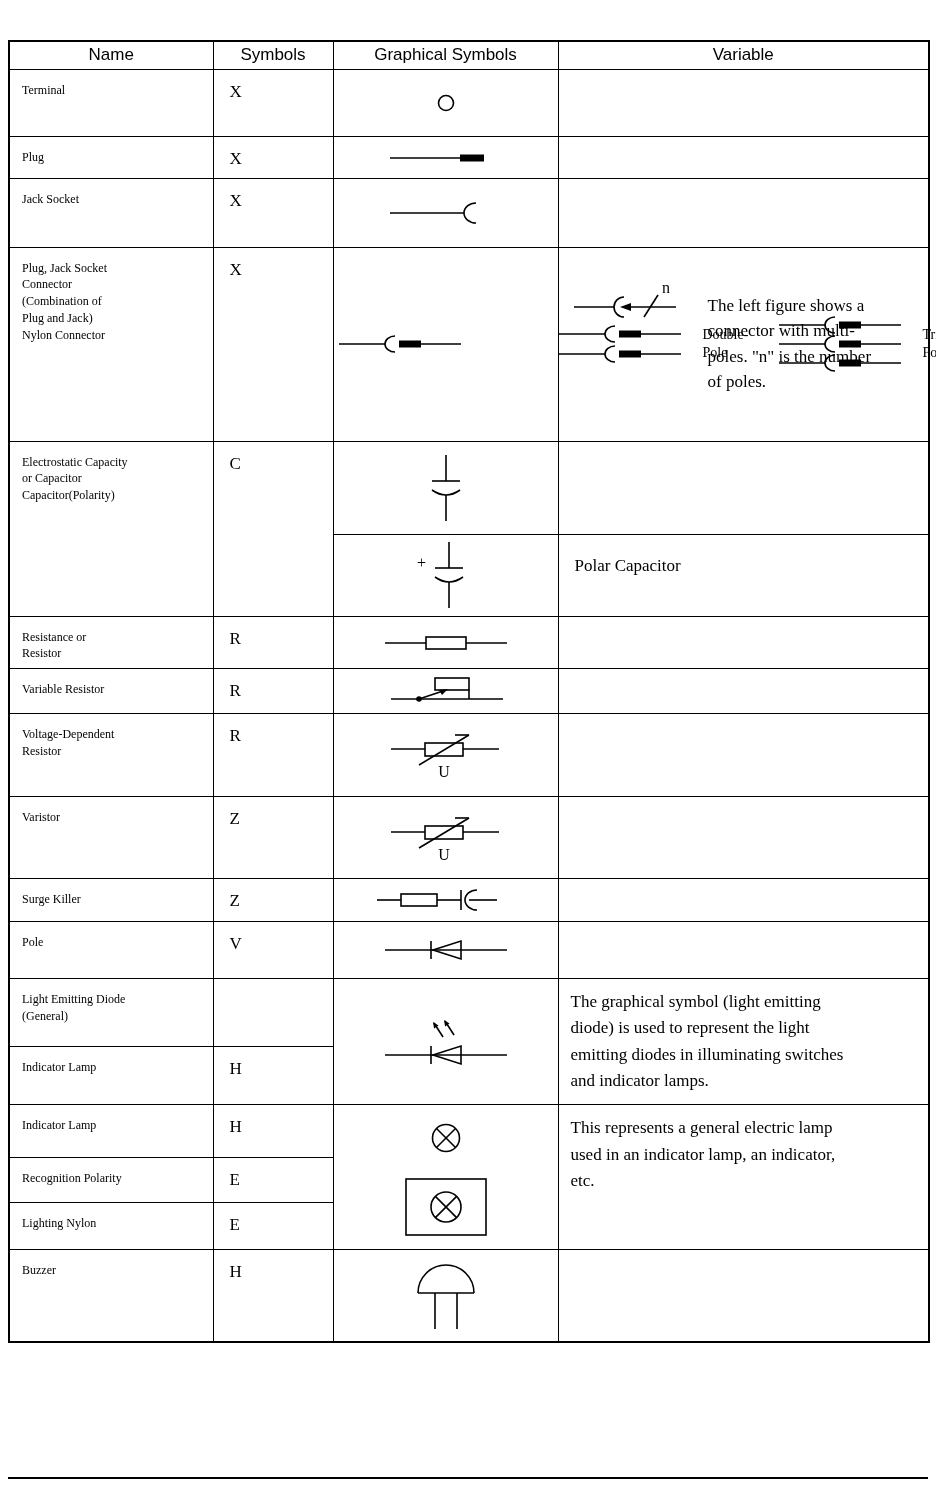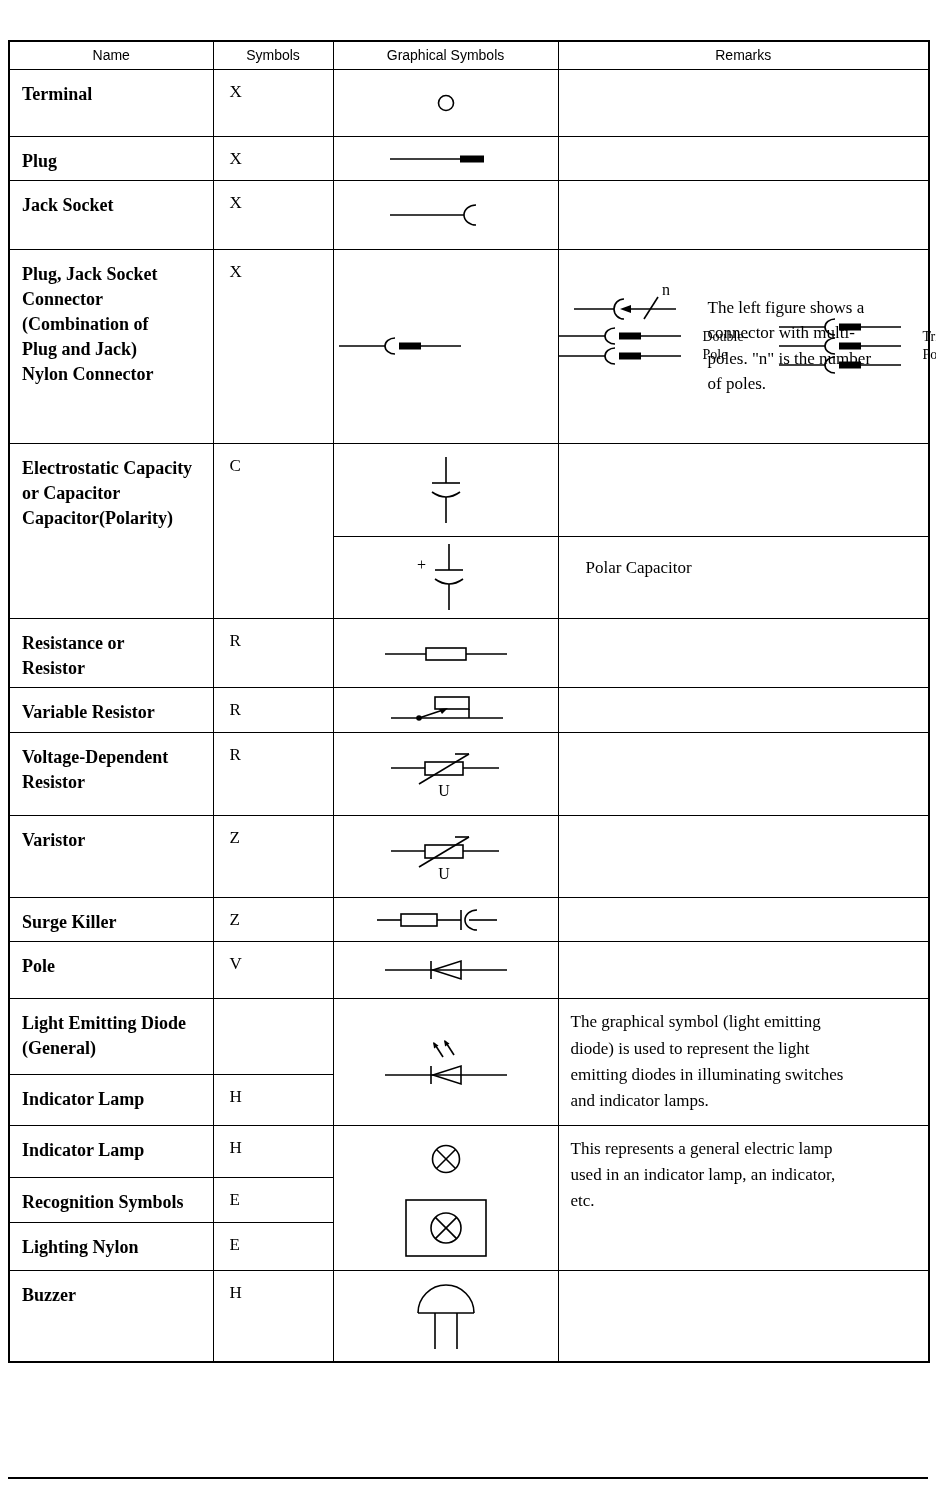--- a/index.html
+++ b/index.html
@@ -9,59 +9,59 @@
     font-family:"Liberation Serif", serif;
   }
   table.symtable{
     position:absolute;left:8px;top:40px;width:920px;
     border-collapse:collapse;table-layout:fixed;
     border:2px solid #000;
   }
   table.symtable th, table.symtable td{border:1px solid #000;}
   th{
     font-family:"Liberation Sans", sans-serif;
-    font-size:14px;font-weight:400;text-align:center;vertical-align:middle;
+    font-size:17px;font-weight:400;text-align:center;vertical-align:middle;
   }
   td{vertical-align:top;}
-  .name-cell{padding:12px 8px 6px 12px;font-size:18px;line-height:1.4;white-space:pre-line;font-weight:bold;}
+  .name-cell{padding:12px 8px 6px 12px;font-size:12px;line-height:1.4;white-space:pre-line;}
   .sym-cell{padding:12px 4px 4px 16px;font-size:17px;}
   .gfx-cell{vertical-align:middle;text-align:center;}
   .gfx-cell svg{display:inline-block;vertical-align:middle;}
   .rem-cell{padding:10px 12px;font-size:17px;line-height:1.55;white-space:pre-line;}
   .gfx line,.gfx path,.gfx rect,.gfx circle,.gfx polygon{stroke:#000;stroke-width:1.6;fill:none;}
   .gfx .f{fill:#000;stroke:none;}
   .gfx text{stroke:none;fill:#000;font-size:16px;font-family:"Liberation Serif", serif;}
   .cg-col{display:flex;gap:16px;align-items:center;padding:8px 0;}
   .cg-row{display:flex;align-items:center;justify-content:center;gap:8px;}
   .pole-label{width:56px;font-size:14px;line-height:1.3;text-align:left;white-space:pre-line;}
   .conn-remark{display:flex;align-items:flex-start;padding:10px 8px 0 10px;}
   .conn-fig{margin-top:20px;flex:0 0 auto;}
   .conn-text{flex:1;font-size:17px;line-height:1.5;white-space:pre-line;padding-top:2px;padding-left:8px;margin-top:32px;}
   .lamp-stack{display:flex;flex-direction:column;align-items:center;gap:16px;padding:10px 0;}
-  .polar-rem{padding:18px 12px 10px 27px;}
+  .polar-rem{padding:18px 12px 10px 16px;}
   .footer-rule{position:absolute;left:8px;width:920px;top:1477px;border-top:2px solid #000;}
 </style>
 </head>
 <body>
 
 <div class="page">
 
 <table class="symtable">
   <colgroup>
     <col style="width:204px">
         <col style="width:120px">
         <col style="width:225px">
         <col style="width:371px">
   </colgroup>
   <thead>
     <tr style="height:28px">
       <th>Name</th>
       <th>Symbols</th>
       <th>Graphical Symbols</th>
-      <th>Remarks</th>
+      <th>Variable</th>
     </tr>
   </thead>
   <tbody>
 
     <tr style="height:67px">
       <td class="name-cell">Terminal</td>
       <td class="sym-cell">X</td>
       <td class="gfx-cell gfx">
         <svg width="34" height="30" viewBox="0 0 34 30">
           <circle cx="17" cy="15" r="7.5"></circle>
@@ -330,21 +330,21 @@
             <line x1="37.4" y1="41.6" x2="58.6" y2="20.4"></line>
           </svg>
         </div>
       </td>
       <td class="rem-cell" rowspan="3">This represents a general electric lamp
 used in an indicator lamp, an indicator,
 etc.</td>
     </tr>
 
     <tr style="height:44px">
-      <td class="name-cell">Recognition Symbols</td>
+      <td class="name-cell">Recognition Polarity</td>
       <td class="sym-cell">E</td>
     </tr>
 
     <tr style="height:46px">
       <td class="name-cell">Lighting Nylon</td>
       <td class="sym-cell">E</td>
     </tr>
 
     <tr style="height:92px">
       <td class="name-cell">Buzzer</td>

